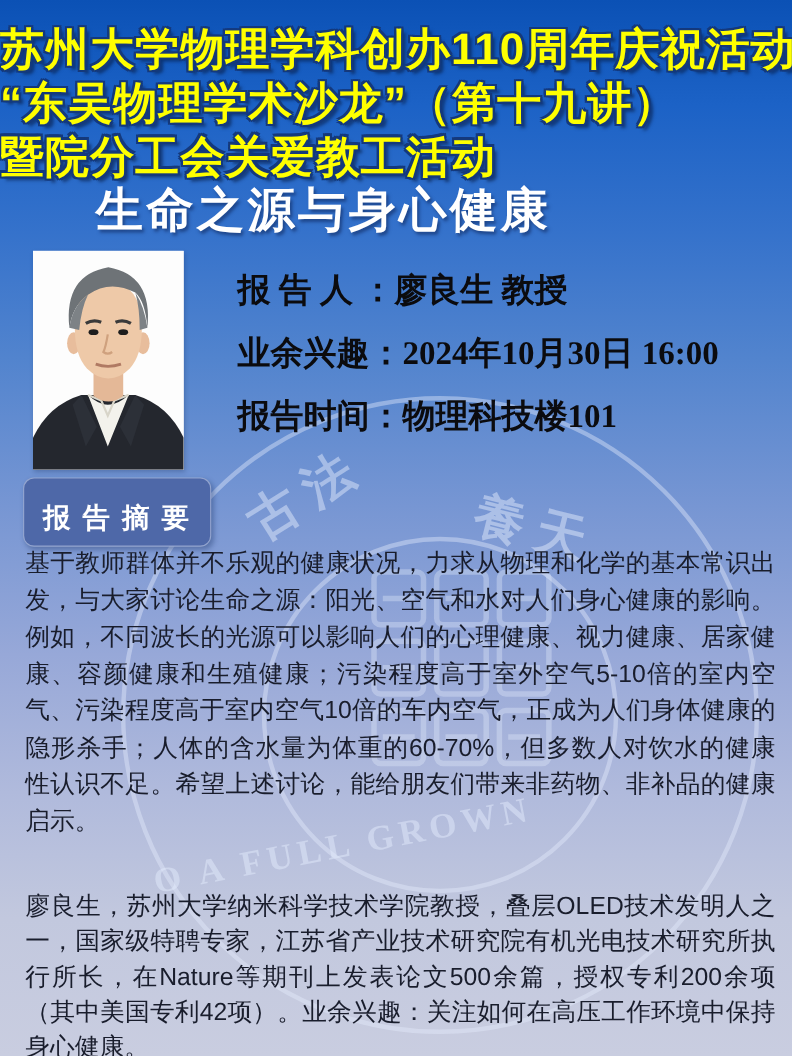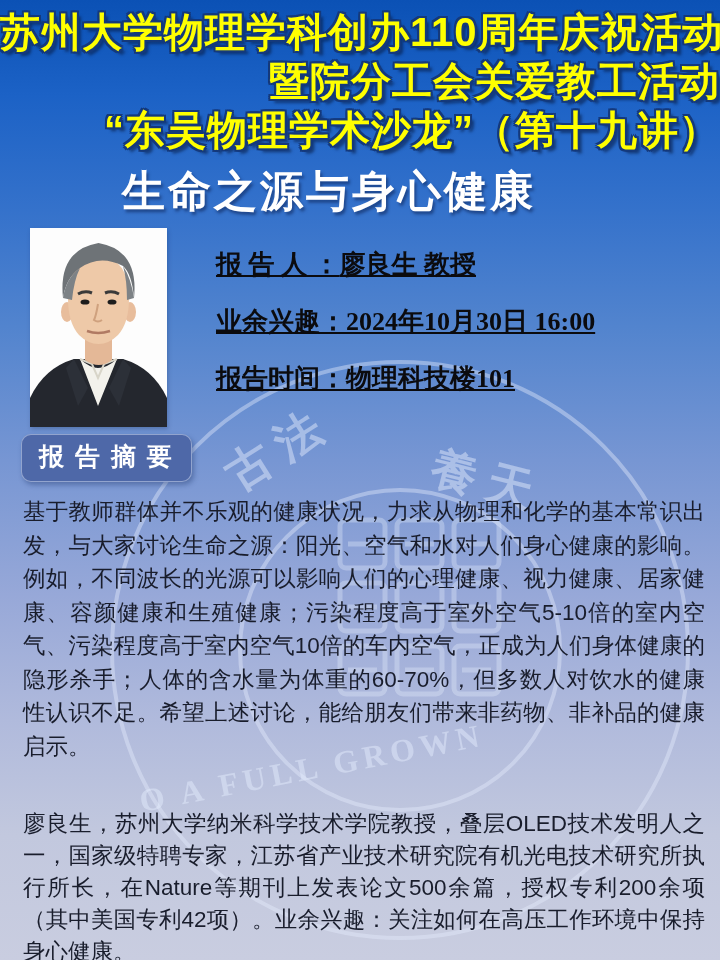--- a/index.html
+++ b/index.html
@@ -24,23 +24,23 @@
       #c9cde0 100%);
   }
   .watermark {
     position: absolute;
     left: 0; top: 0;
     width: 720px; height: 960px;
     pointer-events: none;
   }
   .title-block {
     position: absolute;
-    left: 0; top: 8px;
+    left: 0; top: 21px;
     width: 720px;
-    text-align: right;
+    text-align: left;
   }
   .title-line {
     font-family: "Liberation Sans", sans-serif;
     font-weight: bold;
     font-size: 40px;
     line-height: 49px;
     color: #ffff00;
     letter-spacing: 1px;
     white-space: nowrap;
     text-shadow:
@@ -55,50 +55,48 @@
     left: 0; top: 168px;
     width: 588px;
     text-align: center;
     font-family: "Liberation Serif", serif;
     font-weight: bold;
     font-size: 43px;
     line-height: 48px;
     letter-spacing: 3px;
     color: #ffffff;
     text-shadow: 2px 3px 3px rgba(12,35,85,0.55);
-    padding-left: 35px;
   }
   .photo {
     position: absolute;
     left: 30px; top: 228px;
     width: 137px; height: 199px;
     background: #ffffff;
     box-shadow: 1px 2px 4px rgba(10,30,70,0.25);
   }
   .photo svg { display: block; }
   .info-block {
     position: absolute;
     left: 216px; top: 250px;
     width: 490px;
   }
   .info-row {
     height: 30px;
     margin-bottom: 27px;
     font-family: "Liberation Serif", serif;
     font-weight: bold;
-    font-size: 26px;
+    font-size: 30px;
     line-height: 30px;
     color: #0b0b0e;
     white-space: nowrap;
-    text-decoration: underline;
   }
   .badge {
     position: absolute;
     box-sizing: border-box;
-    padding: 7px 17px 10px 17px;
+    padding: 22px 17px 10px 17px;
     background: #4e68a8;
     border: 1px solid rgba(230,238,252,0.45);
     border-radius: 10px;
     color: #ffffff;
     font-family: "Liberation Sans", sans-serif;
     font-weight: bold;
     font-size: 25px;
     line-height: 29px;
     white-space: nowrap;
     box-shadow: 2px 3px 5px rgba(18,40,92,0.35);
@@ -142,22 +140,22 @@
     </g>
     <g fill="rgba(228,237,252,0.48)" font-family="Liberation Serif, serif" font-weight="bold">
       <text x="238" y="492" font-size="46" transform="rotate(-32 238 492)">古 法</text>
       <text x="428" y="482" font-size="46" transform="rotate(14 428 482)">養 天</text>
       <text x="142" y="812" font-size="32" letter-spacing="5" transform="rotate(-11 142 812)">O A FULL GROWN</text>
     </g>
   </svg>
 
   <div class="title-block">
     <div class="title-line">苏州大学物理学科创办110周年庆祝活动</div>
+    <div class="title-line">“东吴物理学术沙龙”（第十九讲）</div>
     <div class="title-line">暨院分工会关爱教工活动</div>
-    <div class="title-line">“东吴物理学术沙龙”（第十九讲）</div>
   </div>
 
   <div class="subtitle">生命之源与身心健康</div>
 
   <div class="photo">
     <svg width="137" height="199" viewBox="0 0 137 199" xmlns="http://www.w3.org/2000/svg" aria-hidden="true">
       <rect x="0" y="0" width="137" height="199" fill="#fdfdfd"></rect>
 
       <path d="M0,199 L0,170 Q14,140 44,131 L93,131 Q123,140 137,170 L137,199 Z" fill="#24272e"></path>
 

